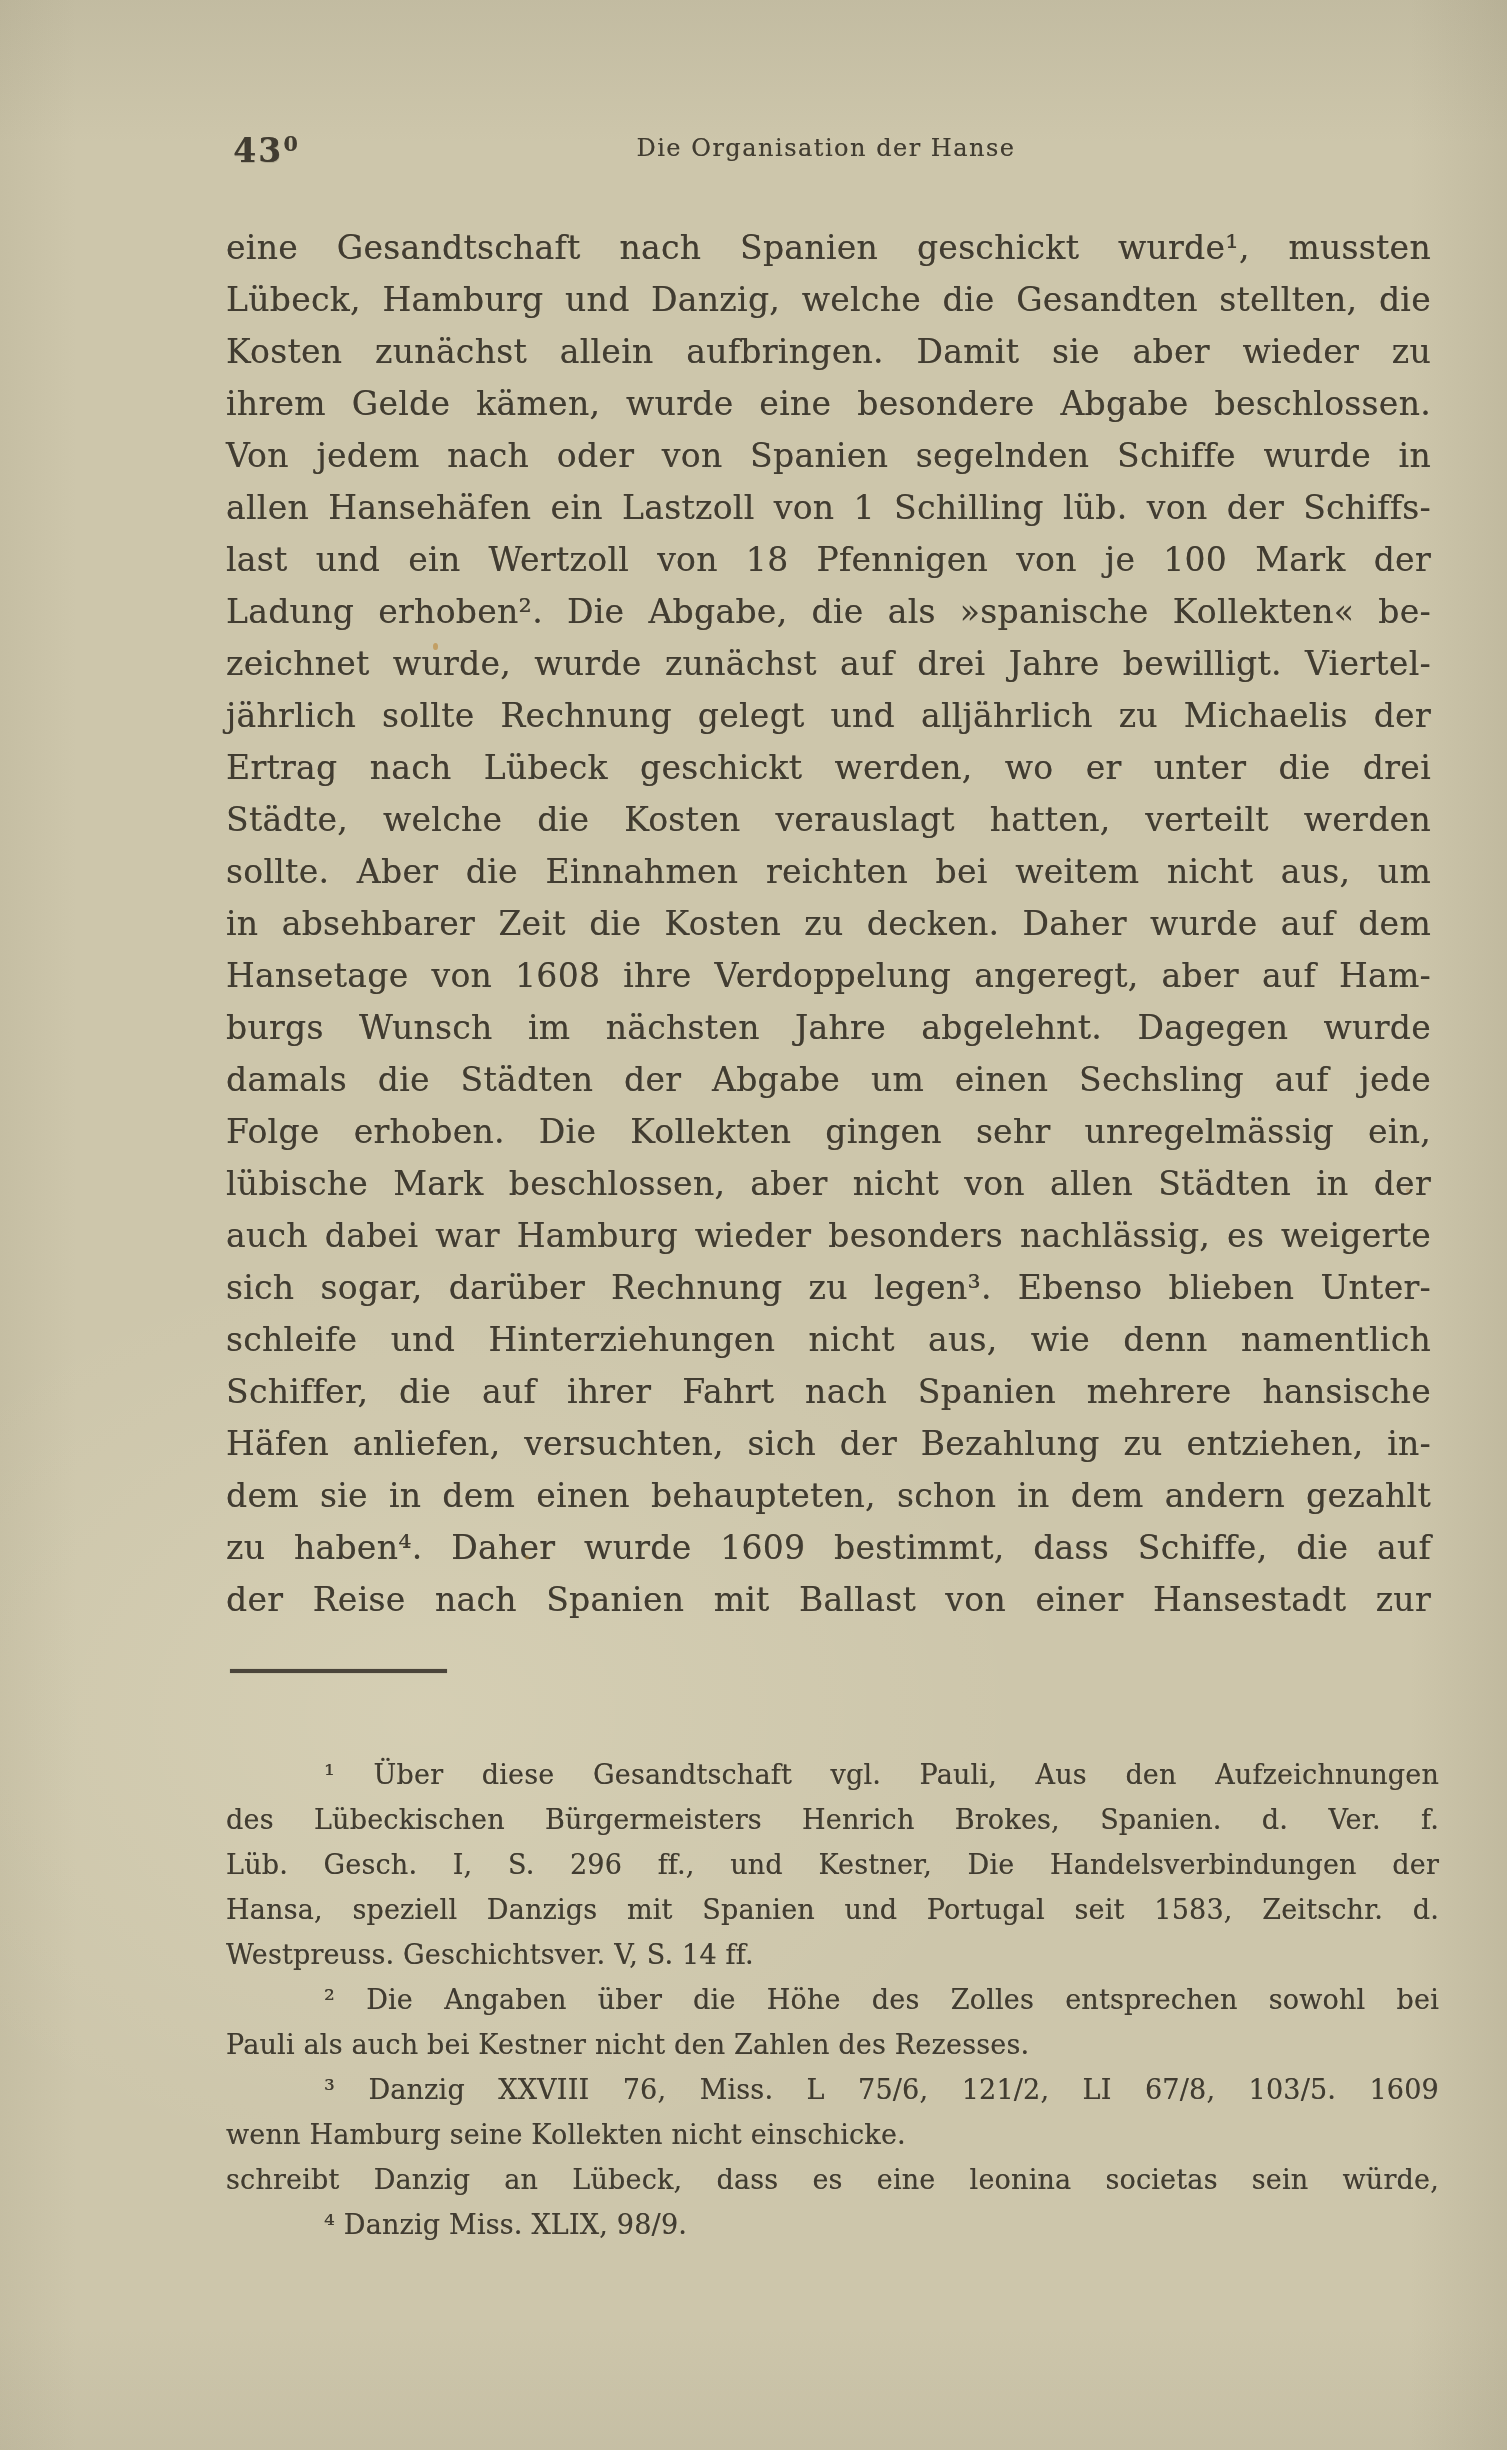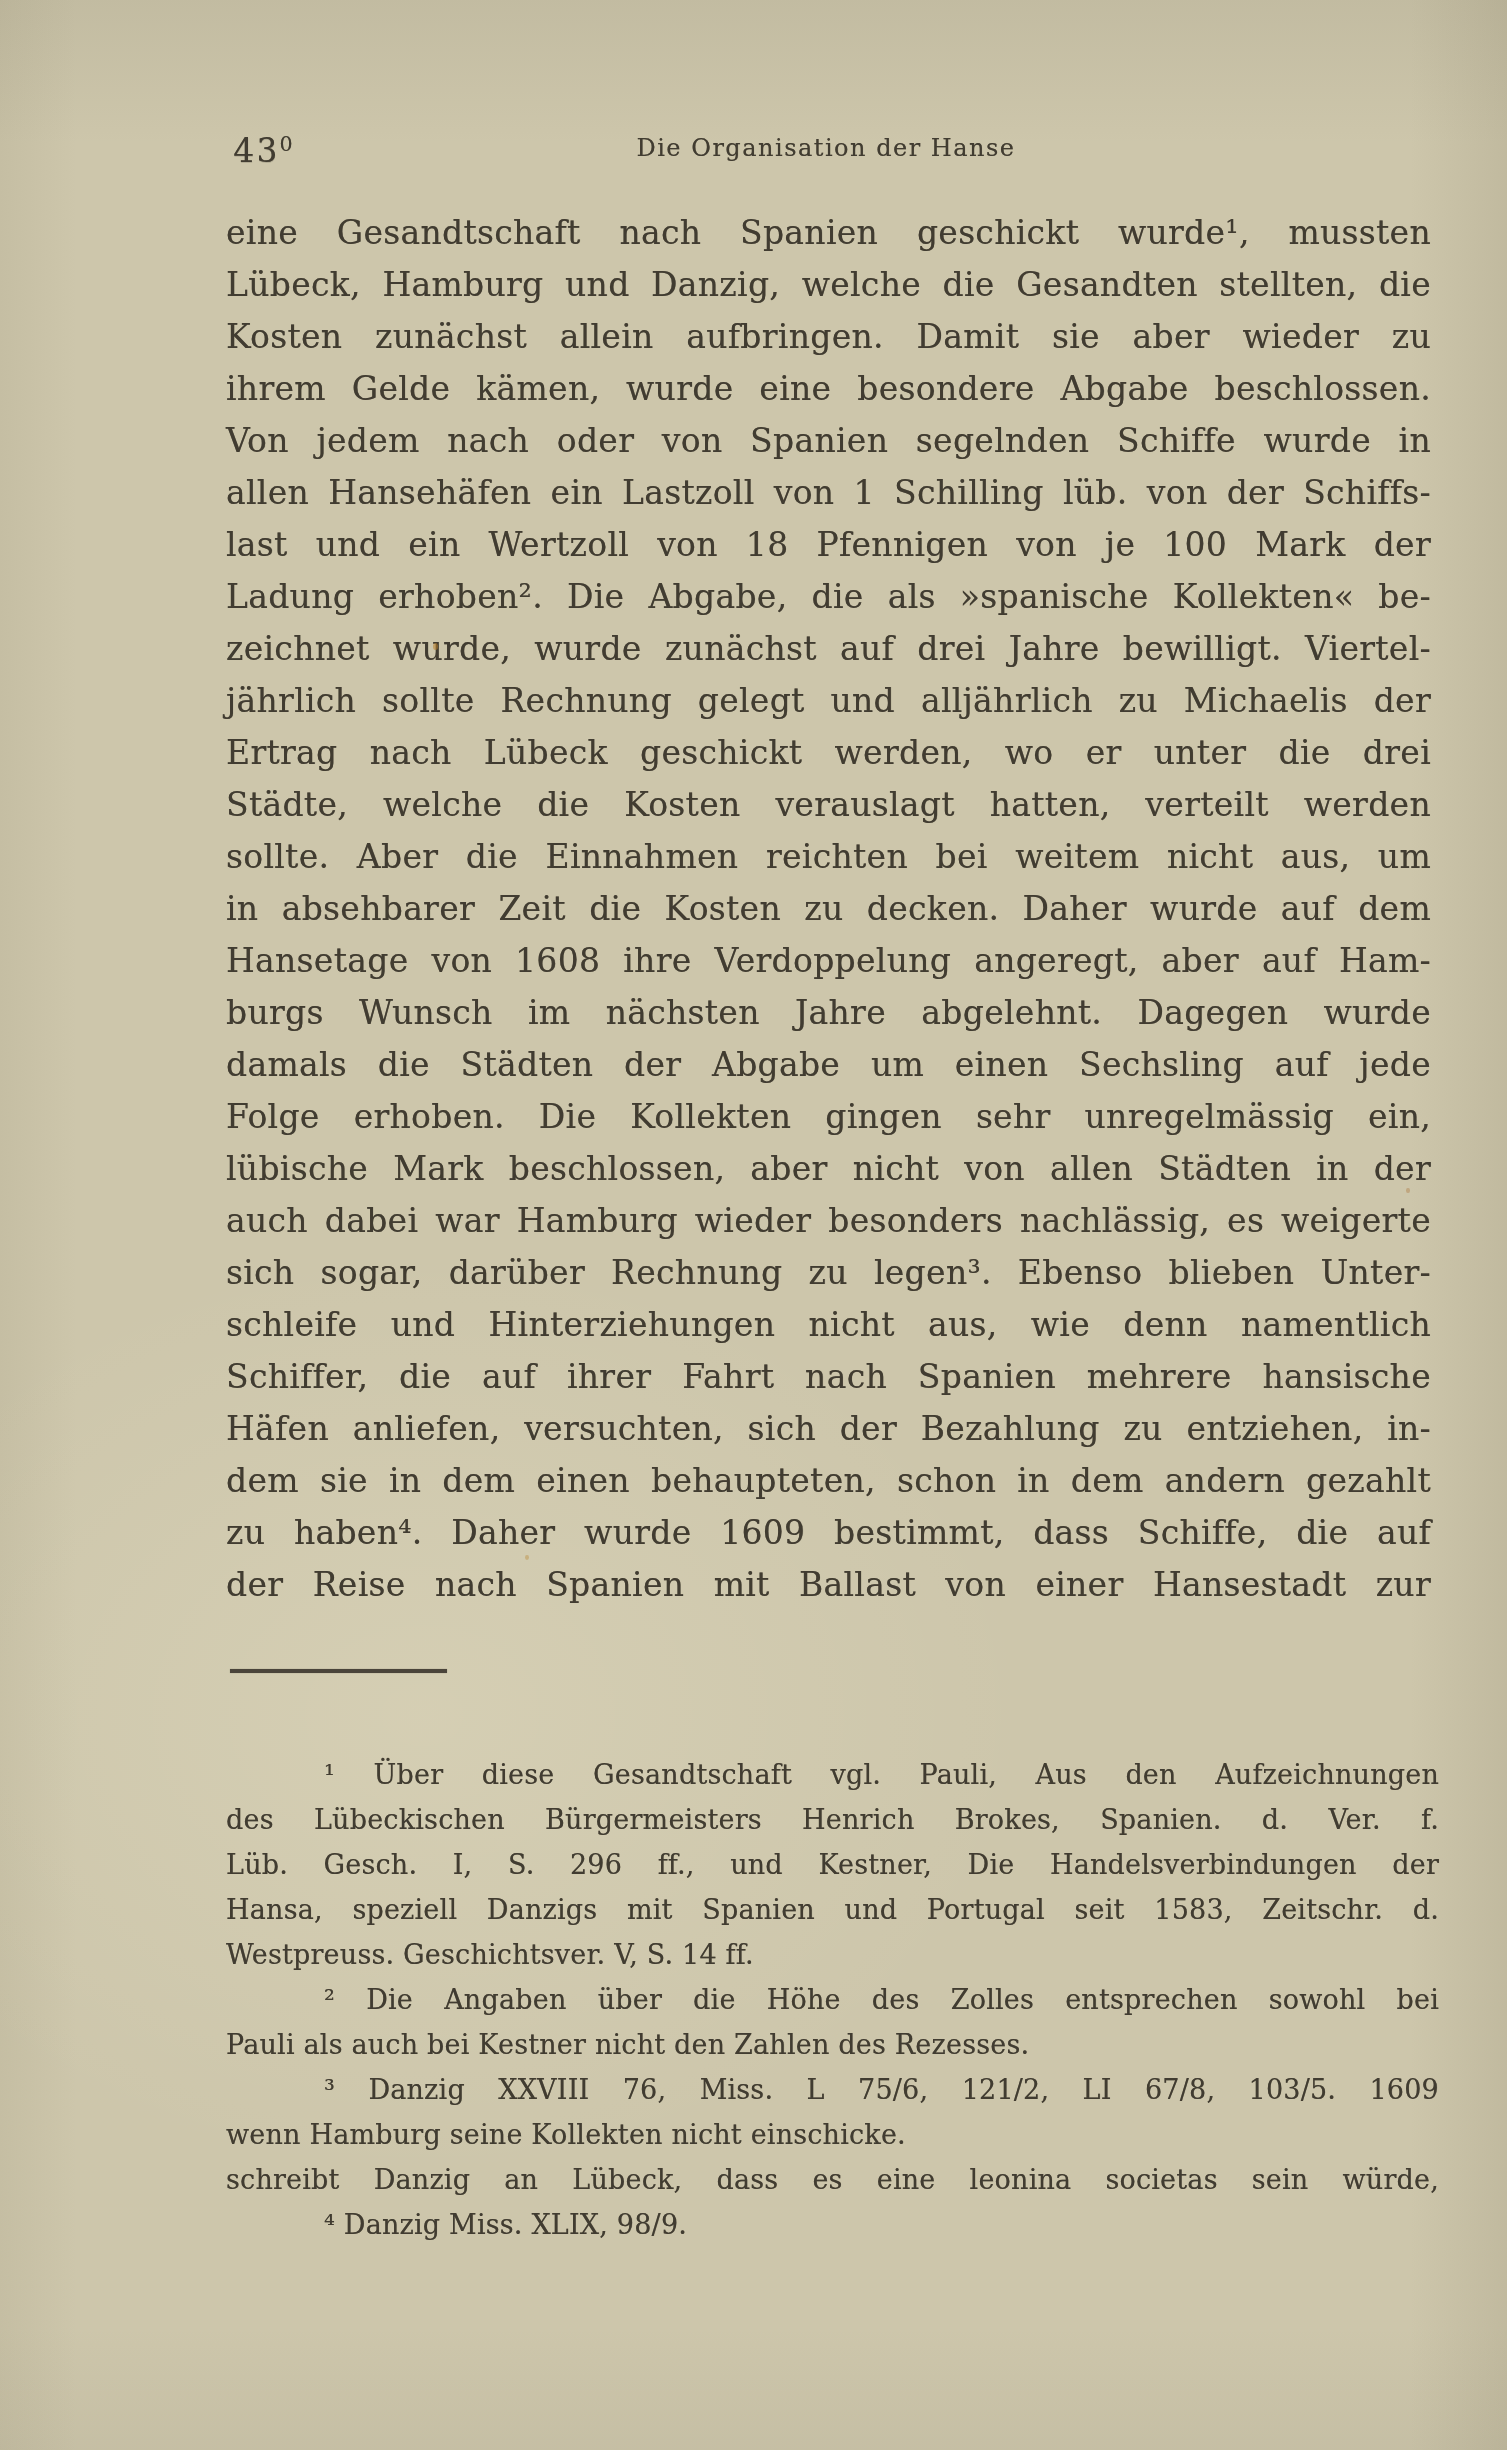--- a/index.html
+++ b/index.html
@@ -34,20 +34,21 @@
     height: 46px;
   }
   .pagenum {
     position: absolute;
     left: 12.3px;
     top: 4.1px;
     font-size: 33px;
     line-height: 1;
     letter-spacing: 2.1px;
     white-space: nowrap;
+    font-weight: bold;
   }
   .pagenum .raised {
     font-size: 20.6px;
     vertical-align: 11.3px;
     letter-spacing: 0;
   }
   .header-title {
     position: absolute;
     left: 0;
     top: 6.2px;
@@ -55,21 +56,21 @@
     text-align: center;
     font-size: 24px;
     line-height: 1;
     letter-spacing: 1.5px;
     white-space: nowrap;
   }
   
   .body-lines {
     position: absolute;
     left: 226px;
-    top: 207px;
+    top: 222px;
     width: 1205px;
   }
   .bline {
     height: 52px;
     line-height: 52px;
     font-size: 33px;
     letter-spacing: 0.3px;
     text-align: justify;
     text-align-last: justify;
     overflow: visible;

